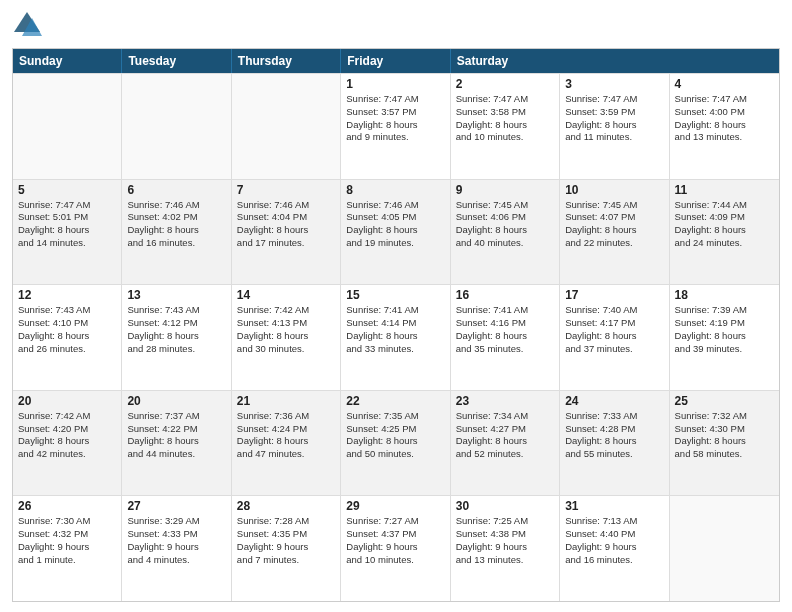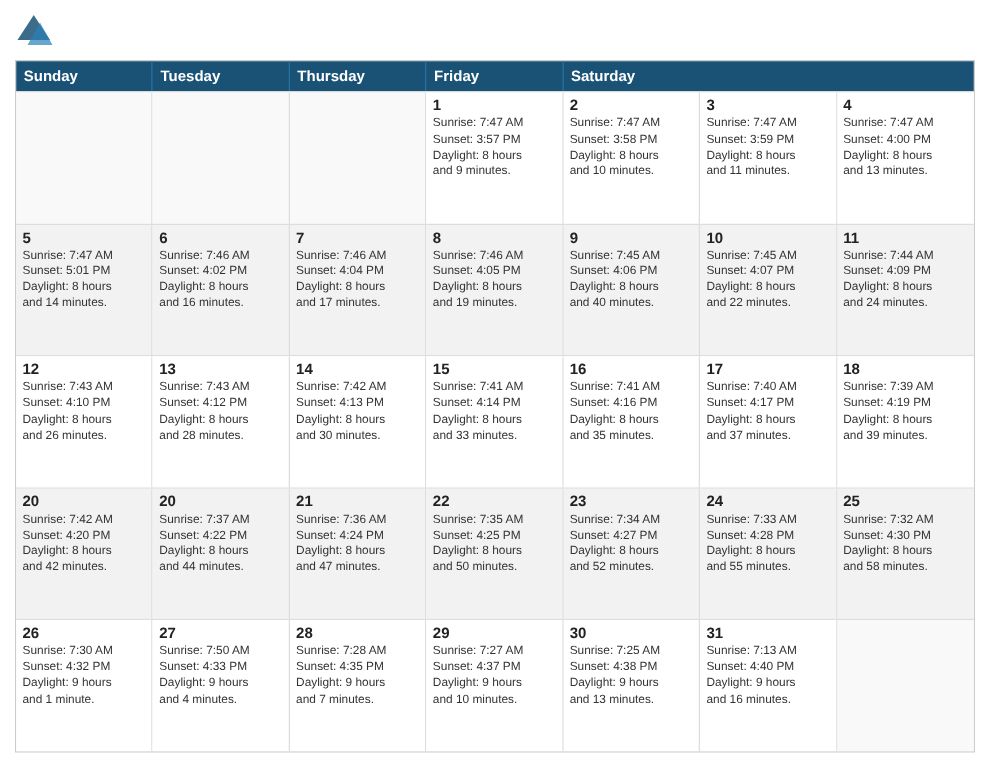--- a/index.html
+++ b/index.html
@@ -334,21 +334,21 @@
         <div class="cal-row">
           <div class="cal-cell">
             <div class="day-num">26</div>
             <div class="cell-line">Sunrise: 7:30 AM</div>
             <div class="cell-line">Sunset: 4:32 PM</div>
             <div class="cell-line">Daylight: 9 hours</div>
             <div class="cell-line">and 1 minute.</div>
           </div>
           <div class="cal-cell">
             <div class="day-num">27</div>
-            <div class="cell-line">Sunrise: 7:50 AM</div>
+            <div class="cell-line">Sunrise: 3:29 AM</div>
             <div class="cell-line">Sunset: 4:33 PM</div>
             <div class="cell-line">Daylight: 9 hours</div>
             <div class="cell-line">and 4 minutes.</div>
           </div>
           <div class="cal-cell">
             <div class="day-num">28</div>
             <div class="cell-line">Sunrise: 7:28 AM</div>
             <div class="cell-line">Sunset: 4:35 PM</div>
             <div class="cell-line">Daylight: 9 hours</div>
             <div class="cell-line">and 7 minutes.</div>

